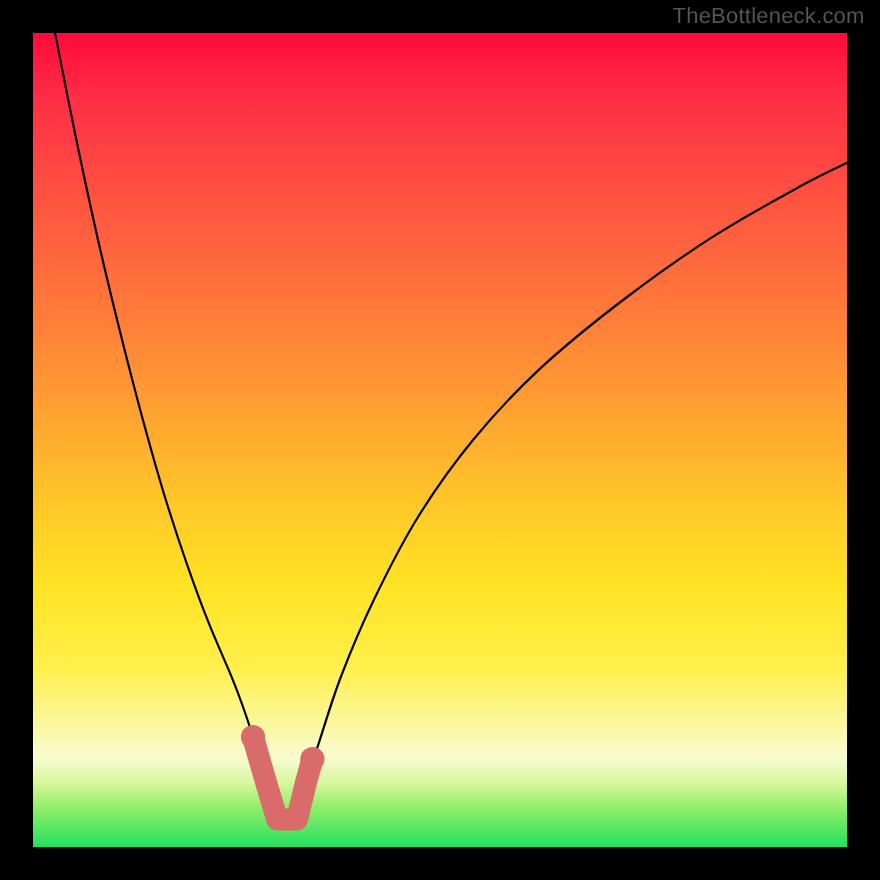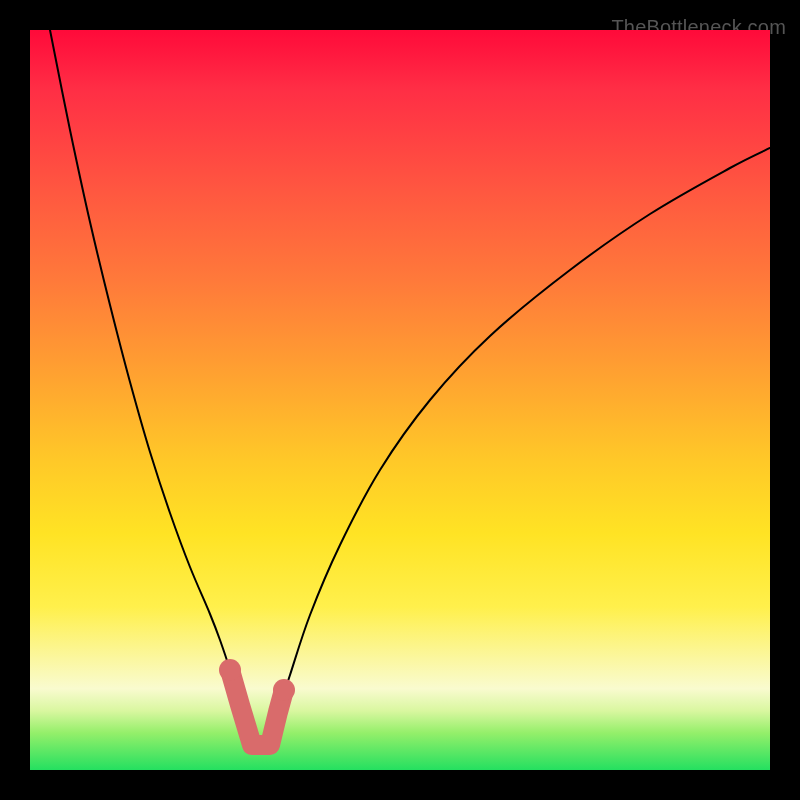--- a/index.html
+++ b/index.html
@@ -40,21 +40,21 @@
       #fff04c 78%,
       #fbf7a0 85%,
       #f9fbcf 89%,
       #d9f7a0 92%,
       #94ef6a 95%,
       #24e060 100%
     );
   }
   .watermark {
     position: absolute;
-    top: 16px;
+    top: 4px;
     right: 14px;
     color: #555;
     font-size: 20px;
     font-weight: 500;
     letter-spacing: 0.2px;
     user-select: none;
   }
   svg.curve, svg.marker {
     position: absolute;
     inset: 0;

